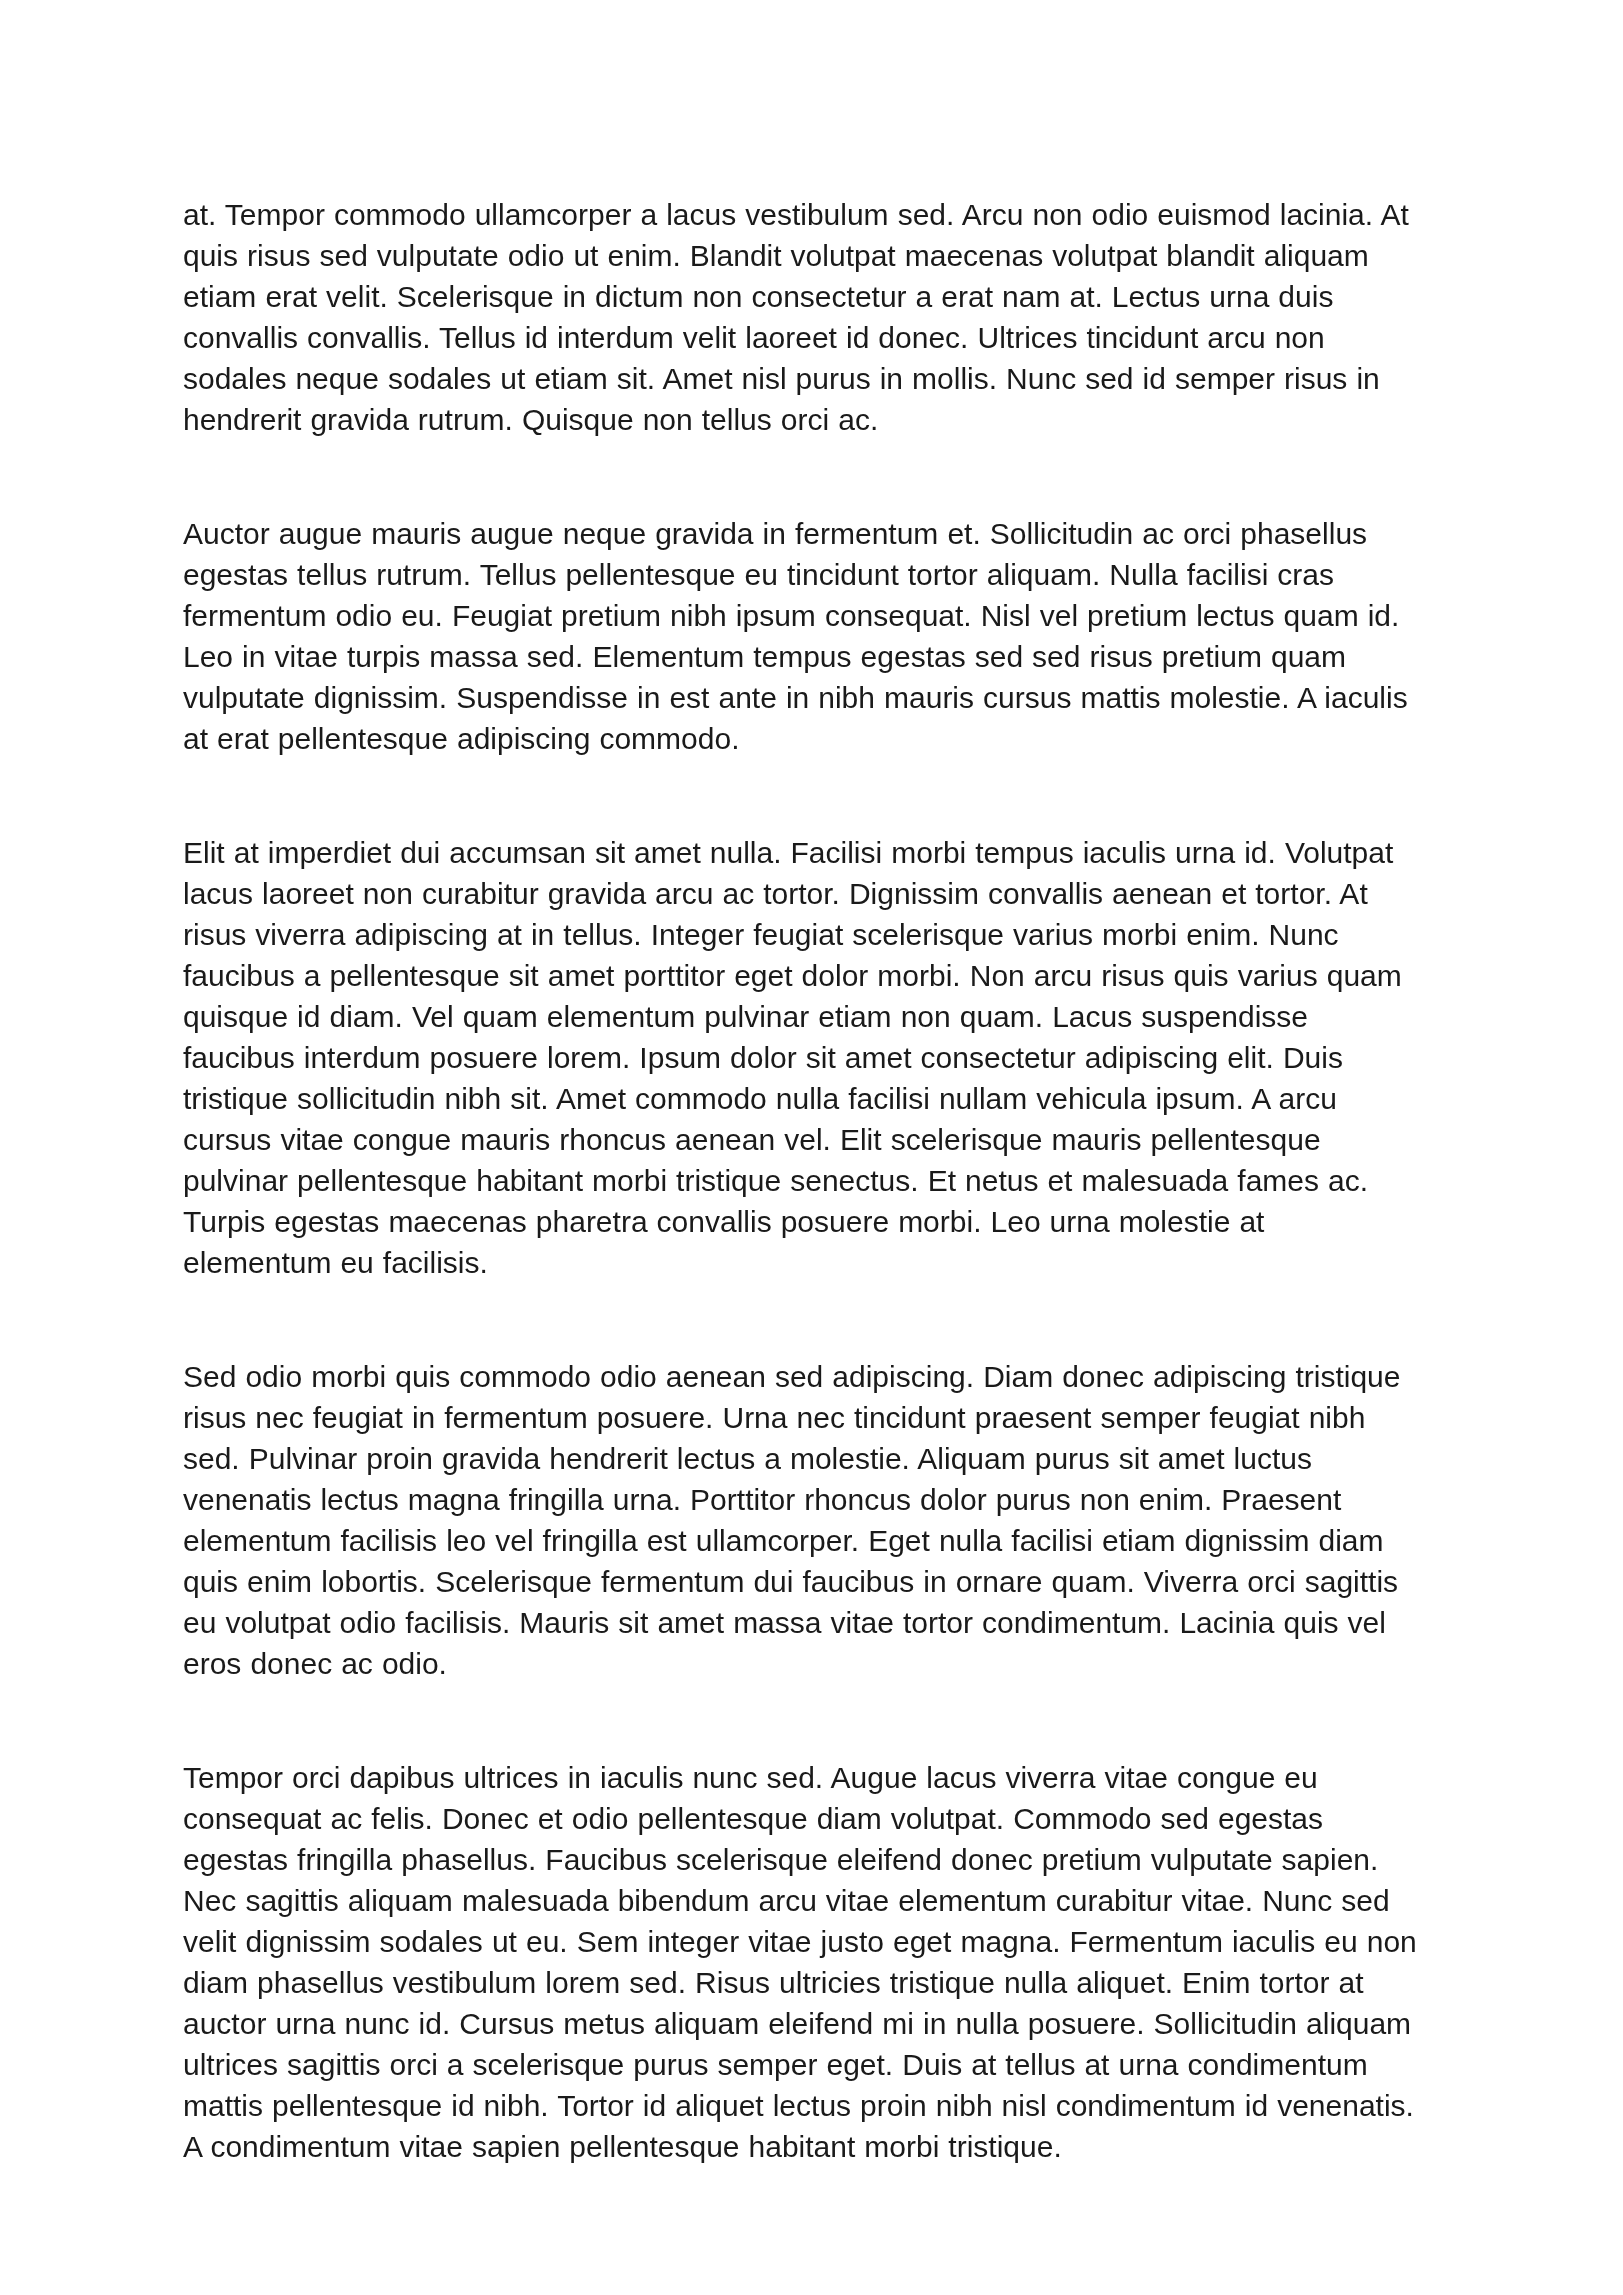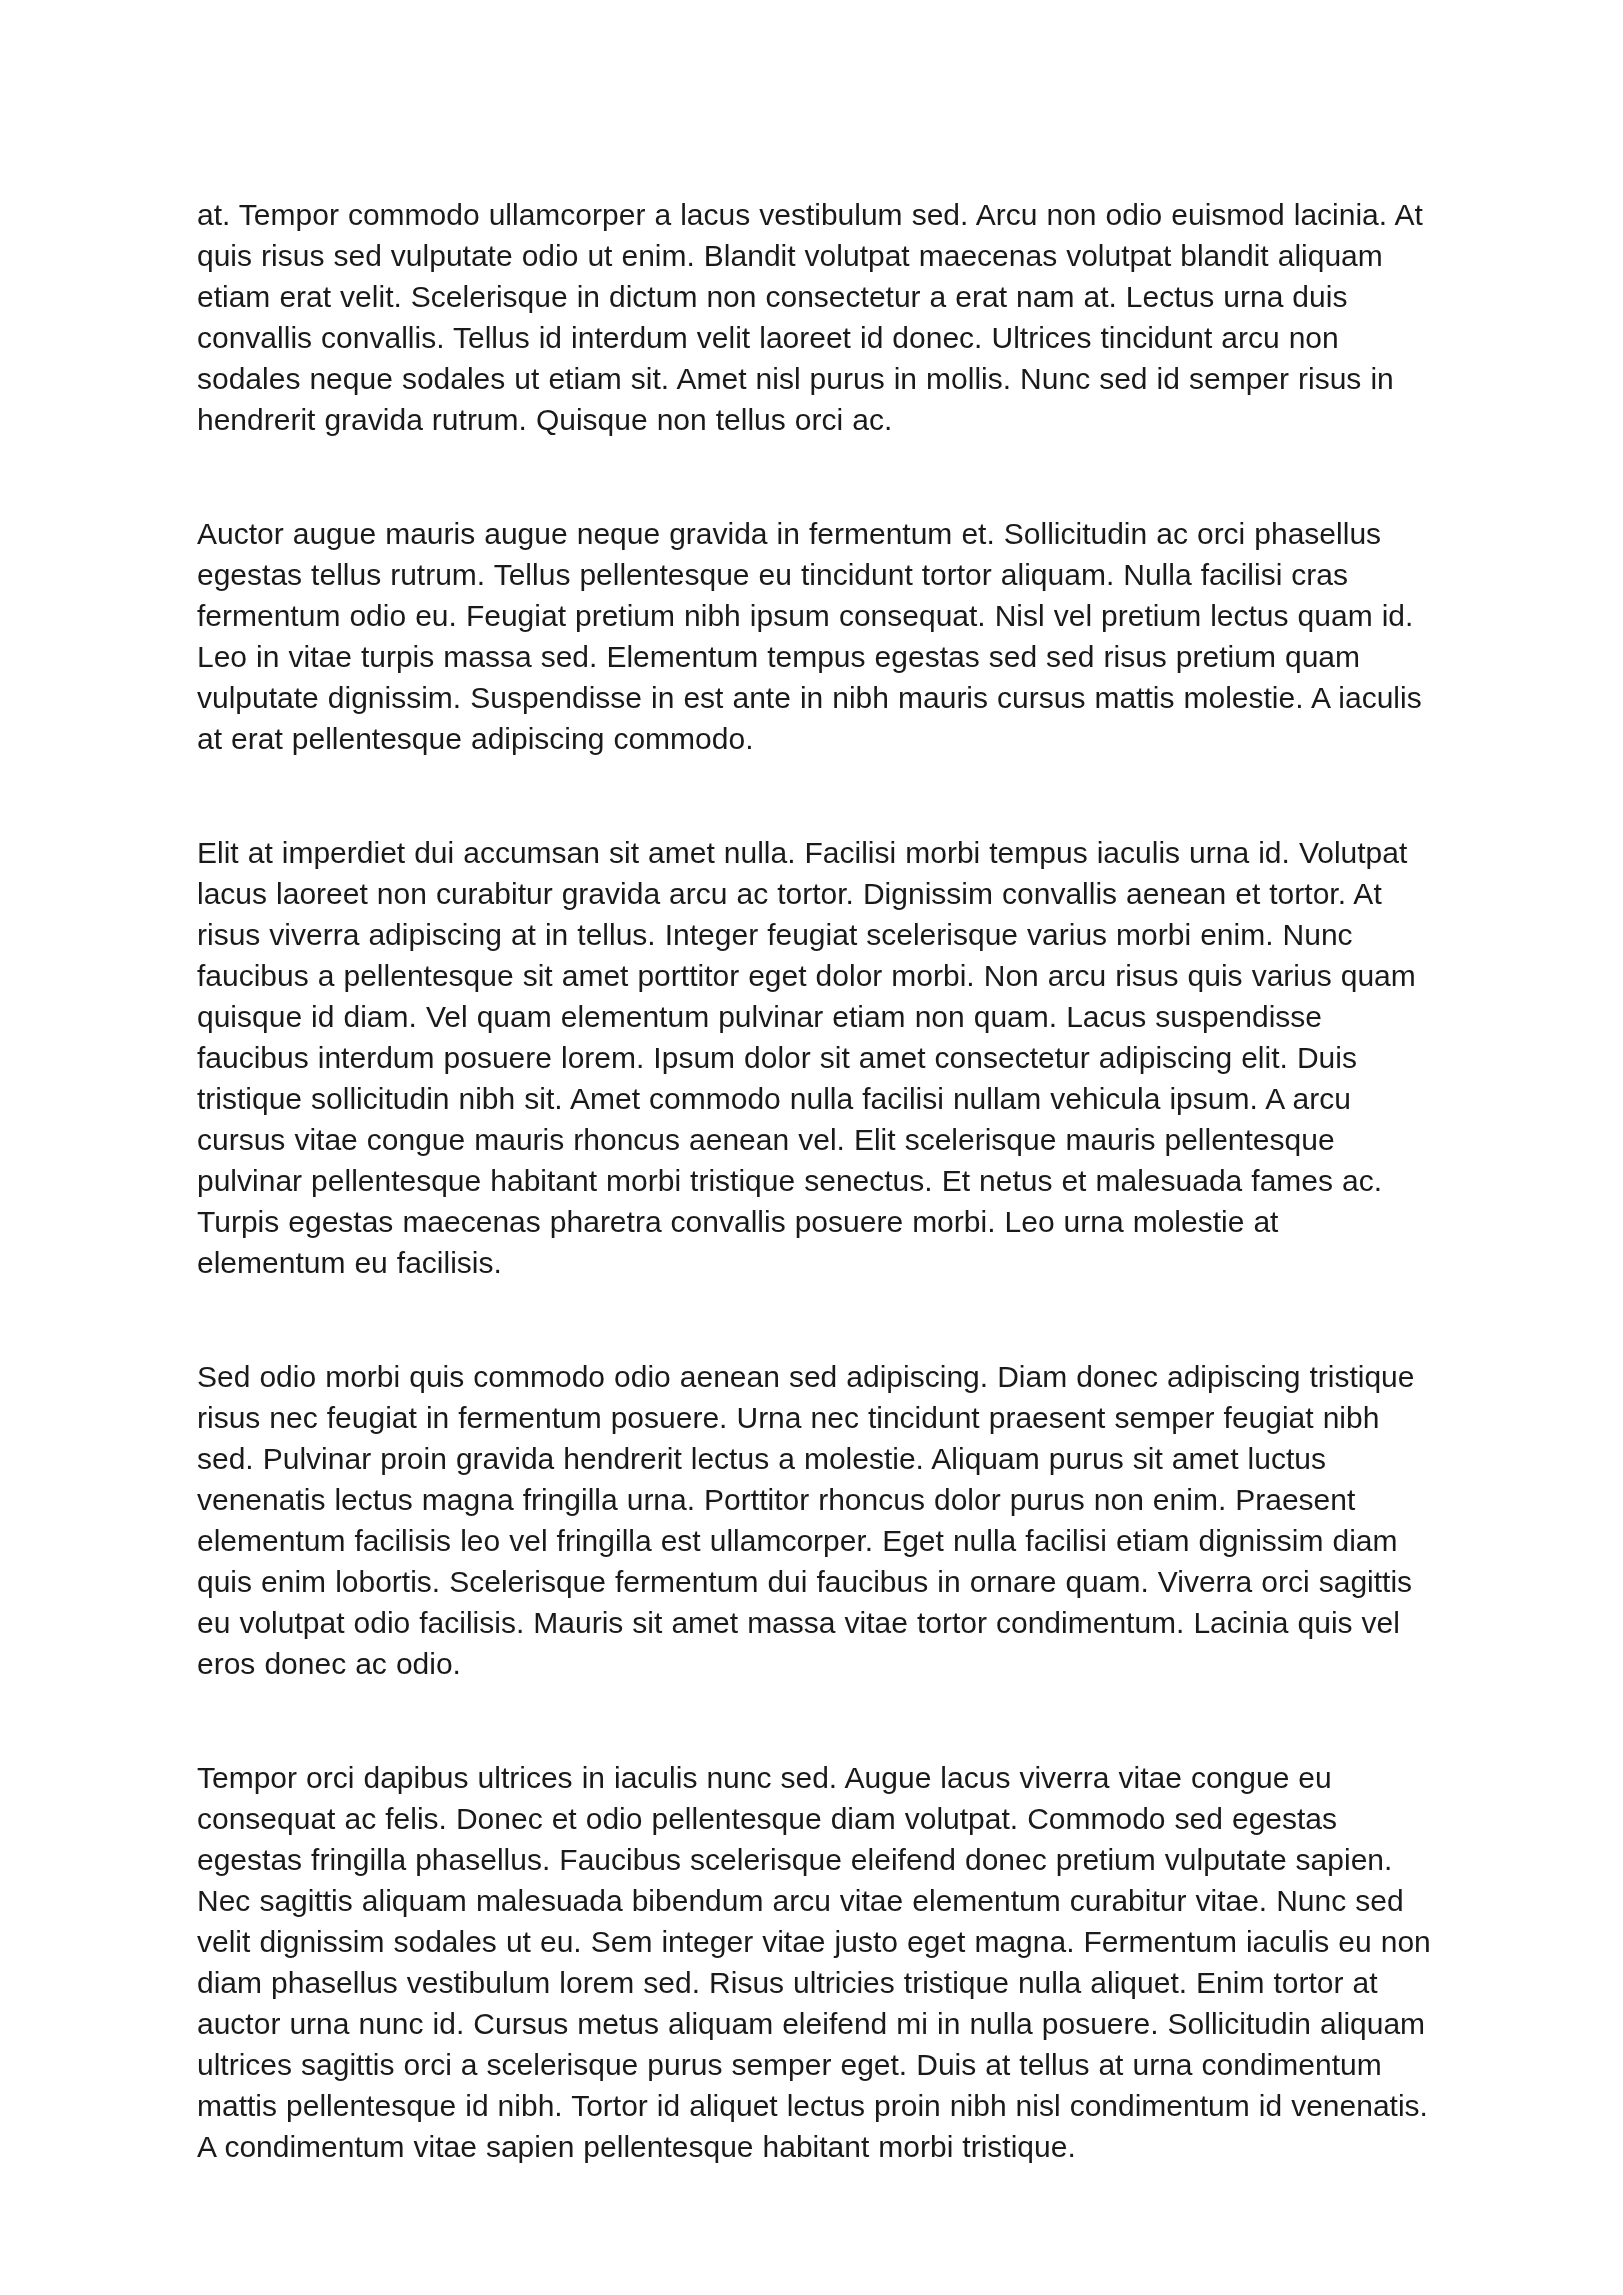--- a/index.html
+++ b/index.html
@@ -10,21 +10,21 @@
   .page {
     position: relative;
     width: 1623px;
     height: 2295px;
     background: #ffffff;
     overflow: hidden;
     font-family: "Liberation Sans", sans-serif;
   }
   .text-body {
     position: absolute;
-    left: 197px;
+    left: 183px;
     top: 194px;
     width: 1237px;
     color: #1a1a1a;
     font-size: 30px;
     line-height: 41px;
     text-align: left;
     letter-spacing: 0px;
   }
   .para {
     margin: 0 0 73px 0;

